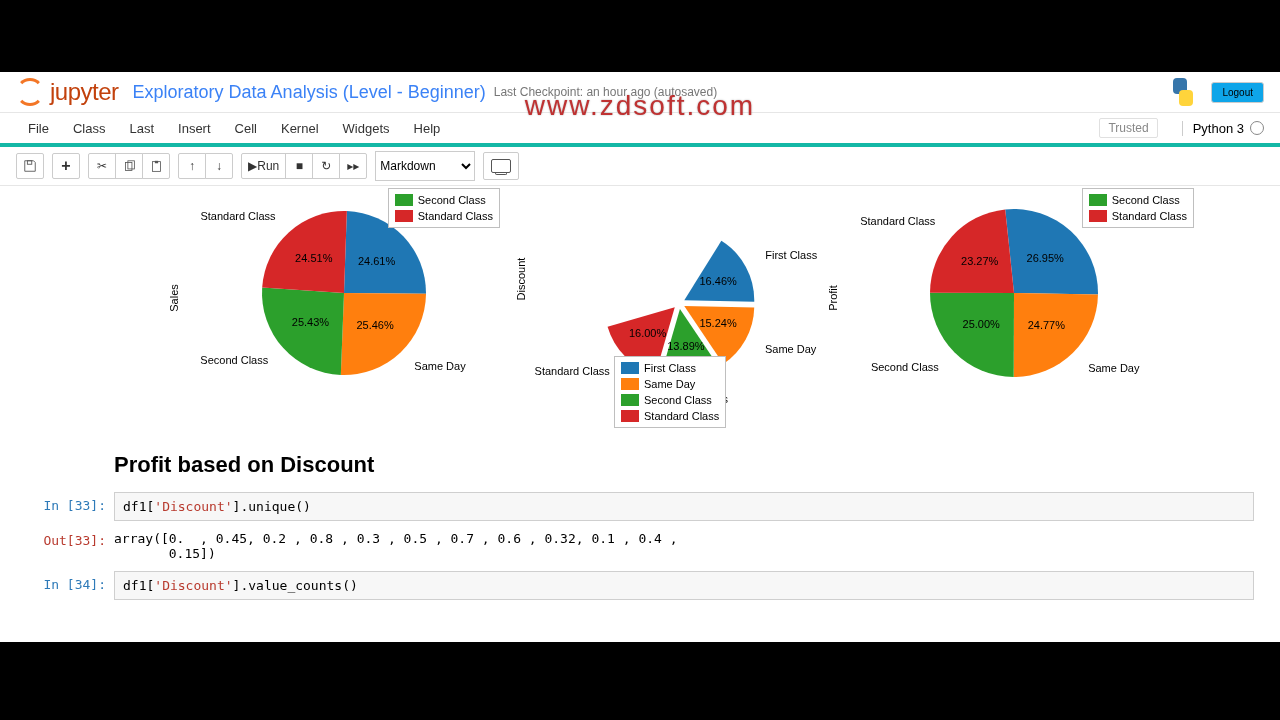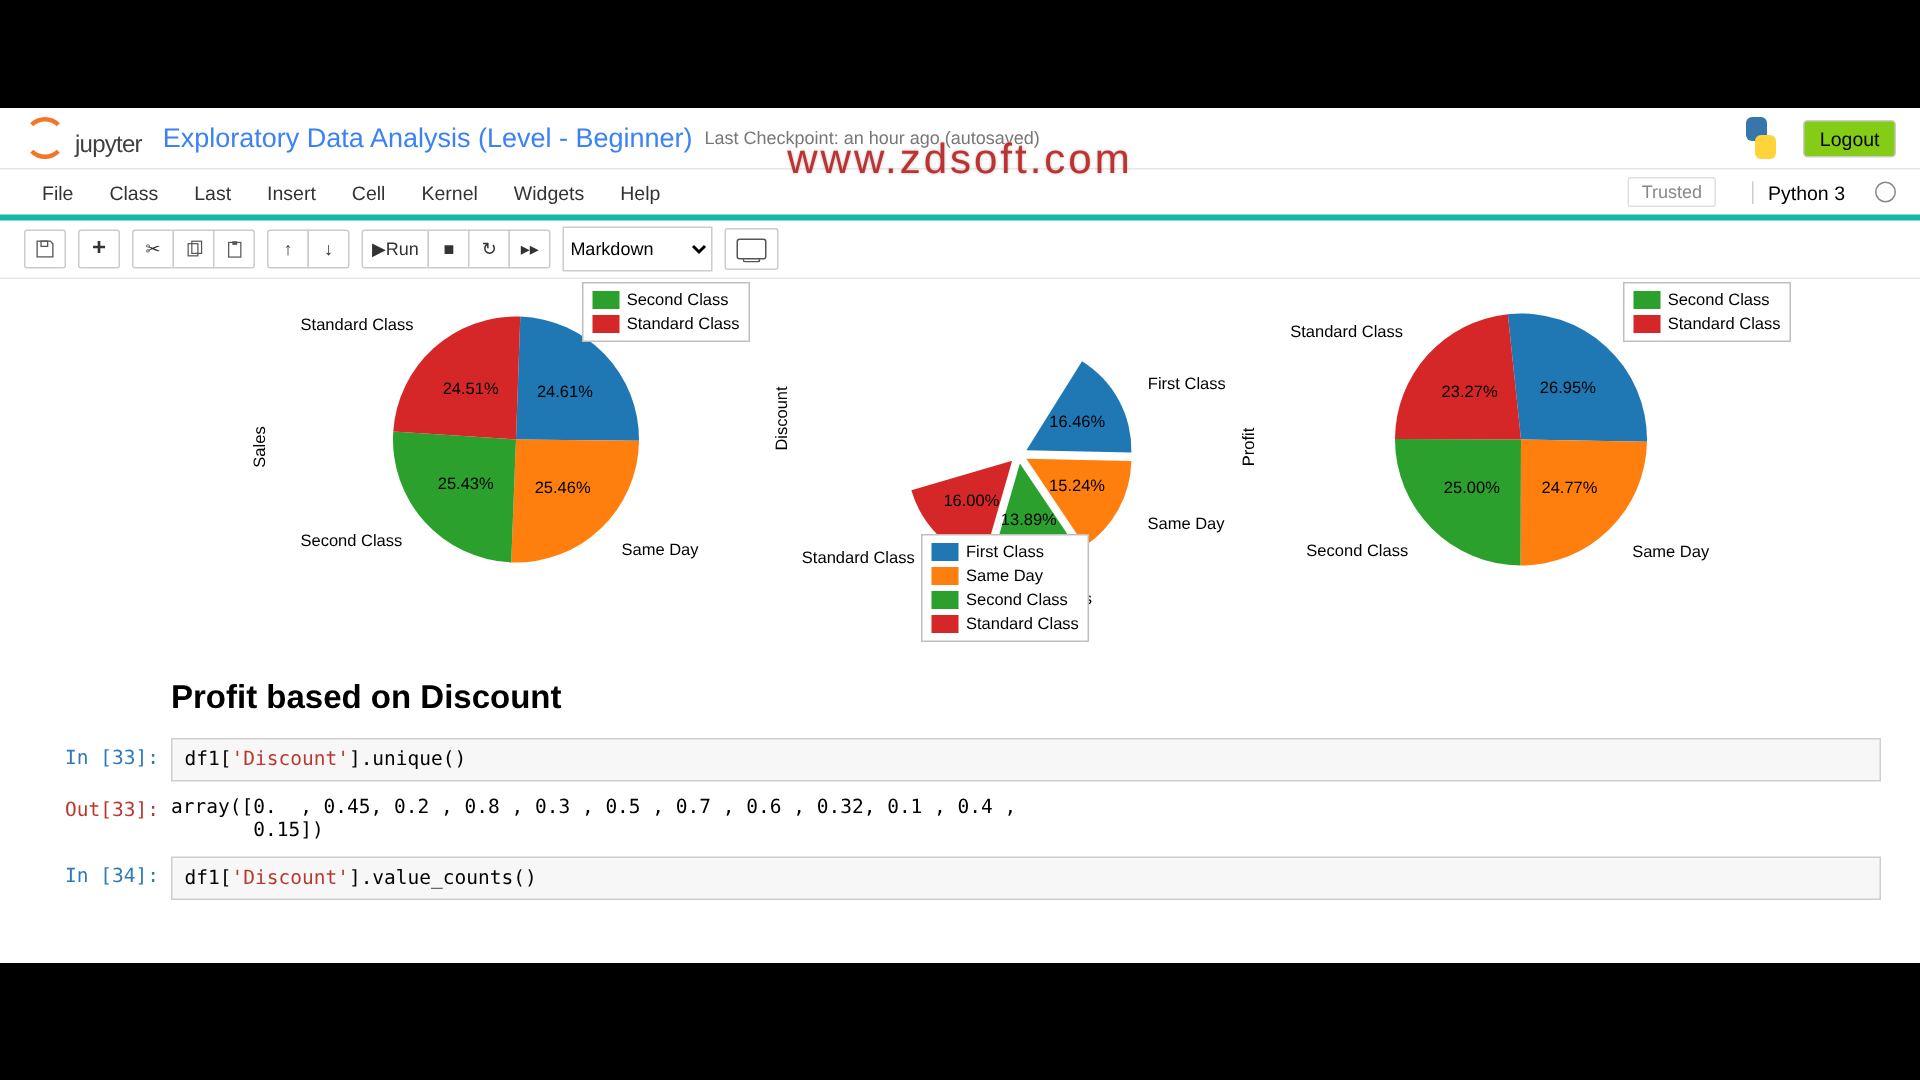--- a/index.html
+++ b/index.html
@@ -3,37 +3,37 @@
 <meta charset="utf-8">
 <style>
 html,body{margin:0;padding:0;font-family:"Helvetica Neue",Helvetica,Arial,sans-serif;font-size:13px;background:#000;color:#000}
 .page{background:#fff;width:1280px;margin:0 auto}
 .letterbox-top{height:72px;background:#000}
 .letterbox-bottom{height:78px;background:#000}
 .content{height:570px;background:#fff;overflow:hidden;position:relative}
 
 
 .hdr{display:flex;align-items:center;padding:6px 16px;border-bottom:1px solid #e6e6e6}
-.jlogo{display:flex;align-items:flex-end;gap:6px;margin-right:14px;color:#404040;font-size:16px;letter-spacing:-.5px}
+.jlogo{display:flex;align-items:flex-start;gap:6px;margin-right:14px;color:#c2410c;font-size:24px;letter-spacing:-.5px}
 .jlogo .swirl{width:22px;height:22px;border:3px solid;border-color:#f37626 transparent #f37626 transparent;border-radius:50%}
 .nbname{font-size:18px;color:#3b82f6}
 .checkpoint{font-size:12px;color:#777;margin-left:8px}
 .hdr-spacer{flex:1}
 .pyicon{width:28px;height:28px;margin-right:14px;position:relative}
 .pyicon .b{position:absolute;width:14px;height:16px;border-radius:4px}
 .pyicon .b1{background:#3776ab;left:4px;top:0}
 .pyicon .b2{background:#ffd43b;left:10px;top:12px}
-.logout{border:1px solid #ccc;background:#84cc16;border-radius:3px;padding:4px 10px;font-size:13px;cursor:pointer}
+.logout{border:1px solid #ccc;background:#0ea5e9;border-radius:3px;padding:4px 10px;font-size:10px;cursor:pointer}
 
 
 .menubar{display:flex;align-items:center;padding:0 16px;border-bottom:4px solid #14b8a6;height:30px}
 .menubar .mi{padding:4px 12px;cursor:pointer;font-size:13px;color:#333}
 .menubar-spacer{flex:1}
 .trusted{font-size:12px;color:#888;padding:2px 8px;border:1px solid #e0e0e0;border-radius:2px;margin-right:24px}
-.kernel{font-size:13px;border-left:1px solid #ccc;padding-left:10px;display:flex;align-items:center;gap:20px}
+.kernel{font-size:13px;border-left:1px solid #ccc;padding-left:10px;display:flex;align-items:center;gap:6px}
 .kernel .dot{width:12px;height:12px;border:1px solid #888;border-radius:50%;display:inline-block}
 
 
 .toolbar{display:flex;align-items:center;padding:2px 16px;border-bottom:1px solid #e6e6e6;height:34px;gap:0}
 .tbtn{border:1px solid #ccc;background:#fff;border-radius:2px;height:26px;min-width:28px;display:inline-flex;align-items:center;justify-content:center;cursor:pointer;font-size:12px;padding:0 6px;color:#333}
 .tgrp{display:inline-flex;margin-right:8px}
 .tgrp .tbtn{border-radius:0;margin-left:-1px}
 .tgrp .tbtn:first-child{border-top-left-radius:2px;border-bottom-left-radius:2px;margin-left:0}
 .tgrp .tbtn:last-child{border-top-right-radius:2px;border-bottom-right-radius:2px}
 .celltype{height:30px;border:1px solid #ccc;font-size:12px;min-width:100px;margin-right:8px;background:#fff}

